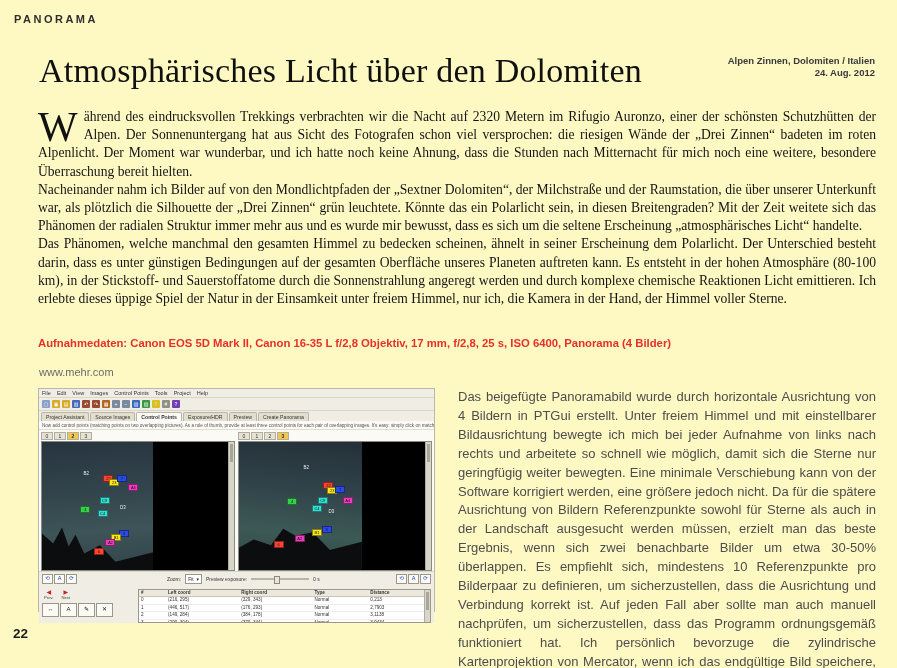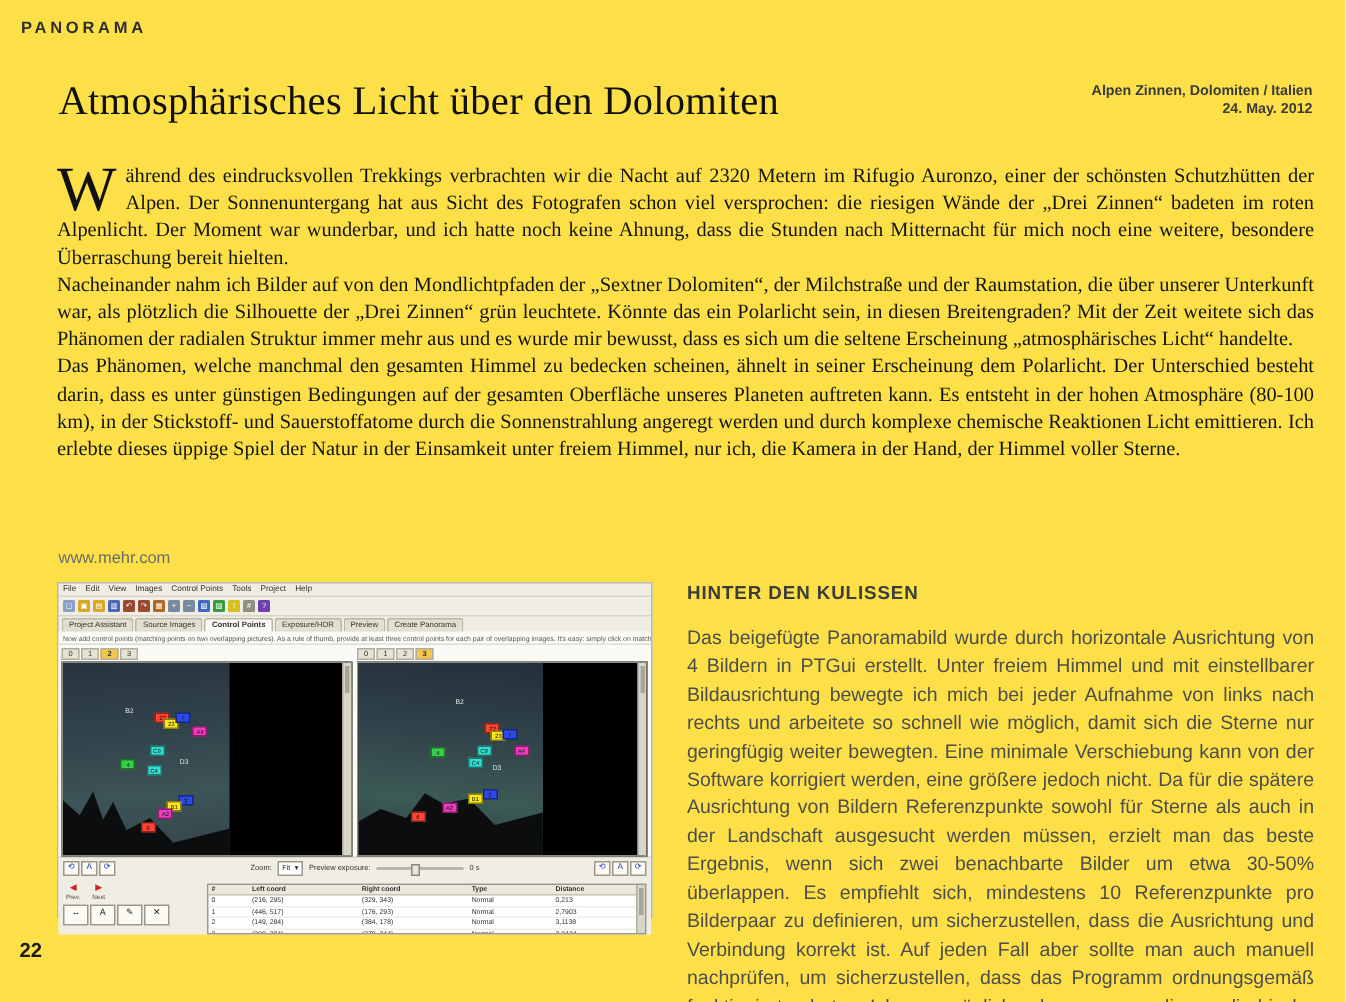--- a/index.html
+++ b/index.html
@@ -1,21 +1,21 @@
 <!DOCTYPE html>
 <html><head>
 <meta charset="utf-8">
 <style>
   html,body{margin:0;padding:0;background:#ffffff;}
-  .page{position:relative;width:897px;height:668px;background:#fde047;overflow:hidden;
+  .page{position:relative;width:897px;height:668px;background:#fef9c3;overflow:hidden;
         font-family:"Liberation Sans",sans-serif;color:#222;}
   .kicker{position:absolute;left:14px;top:13px;font-size:11px;font-weight:700;
           letter-spacing:2.5px;color:#2e2e2e;}
   .title{position:absolute;left:39px;top:52px;margin:0;font-family:"Liberation Serif",serif;
-         font-weight:400;font-size:27px;color:#101010;letter-spacing:.2px;}
+         font-weight:400;font-size:34px;color:#101010;letter-spacing:.2px;}
   .dateline{position:absolute;right:22px;top:55px;text-align:right;font-size:9.5px;
             font-weight:700;color:#3a3a3a;line-height:12px;}
   .article{position:absolute;left:38px;top:108px;width:838px;
            font-family:"Liberation Serif",serif;font-size:13.6px;line-height:18.2px;
            color:#141414;text-align:justify;}
   .article p{margin:0;}
   .dropcap{float:left;font-size:42px;line-height:33px;padding:3px 6px 0 0;color:#111;}
   .capture{position:absolute;left:38px;top:337px;width:838px;font-size:11.3px;
            font-weight:700;color:#e73128;}
   .caption{position:absolute;left:39px;top:366px;font-size:11px;color:#6b6b6b;}
@@ -87,29 +87,30 @@
 <body>
 
 <div class="page">
 
   <div class="kicker">PANORAMA</div>
 
   <h1 class="title">Atmosphärisches Licht über den Dolomiten</h1>
 
   <div class="dateline">
     <span>Alpen Zinnen, Dolomiten / Italien</span><br>
-    <span>24. May. 2012</span>
+    <span>24. Aug. 2012</span>
   </div>
 
   <div class="article">
     <p><span class="dropcap">W</span><span>ährend des eindrucksvollen Trekkings verbrachten wir die Nacht auf 2320 Metern im Rifugio Auronzo, einer der schönsten Schutzhütten der Alpen. Der Sonnenuntergang hat aus Sicht des Fotografen schon viel versprochen: die riesigen Wände der „Drei Zinnen“ badeten im roten Alpenlicht.  Der Moment war wunderbar, und ich hatte noch keine Ahnung, dass die Stunden nach Mitternacht für mich noch eine weitere, besondere Überraschung bereit hielten.</span></p>
     <p>Nacheinander nahm ich Bilder auf von den Mondlichtpfaden der „Sextner Dolomiten“, der Milchstraße und der Raumstation, die über unserer Unterkunft war, als plötzlich die Silhouette der „Drei Zinnen“ grün leuchtete. Könnte das ein Polarlicht sein, in diesen Breitengraden? Mit der Zeit weitete sich das Phänomen der radialen Struktur immer mehr aus und es wurde mir bewusst, dass es sich um die seltene Erscheinung „atmosphärisches Licht“ handelte.</p>
     <p>Das Phänomen, welche manchmal den gesamten Himmel zu bedecken scheinen, ähnelt in seiner Erscheinung dem Polarlicht. Der Unterschied besteht darin, dass es unter günstigen Bedingungen auf der gesamten Oberfläche unseres Planeten auftreten kann. Es entsteht in der hohen Atmosphäre (80-100 km), in der Stickstoff- und Sauerstoffatome durch die Sonnenstrahlung angeregt werden und durch komplexe chemische Reaktionen Licht emittieren. Ich erlebte dieses üppige Spiel der Natur in der Einsamkeit unter freiem Himmel, nur ich, die Kamera in der Hand, der Himmel voller Sterne.</p>
   </div>
 
+  <div class="capture">Aufnahmedaten: Canon EOS 5D Mark II, Canon 16-35 L f/2,8 Objektiv, 17 mm, f/2,8, 25 s, ISO 6400, Panorama (4 Bilder)</div>
 
   <div class="caption">www.mehr.com</div>
 
   <div class="ptgui">
     <div class="menubar" id="pg-menu">
         <span>File</span>
         <span>Edit</span>
         <span>View</span>
         <span>Images</span>
         <span>Control Points</span>
@@ -266,18 +267,17 @@
             <span class="c2">(370, 344)</span>
             <span class="c3">Normal</span>
             <span class="c4">3,9434</span>
           </div>
           <div class="vsb"></div>
         </div>
     </div>
   </div>
 
   <div class="behind">
-    <h3>HINTER DEN KULISSEN</h3>
     <p>Das beigefügte Panoramabild wurde durch horizontale Ausrichtung von 4 Bildern in PTGui erstellt. Unter freiem Himmel und mit einstellbarer Bildausrichtung bewegte ich mich bei jeder Aufnahme von links nach rechts und arbeitete so schnell wie möglich, damit sich die Sterne nur geringfügig weiter bewegten. Eine minimale Verschiebung kann von der Software korrigiert werden, eine größere jedoch nicht. Da für die spätere Ausrichtung von Bildern Referenzpunkte sowohl für Sterne als auch in der Landschaft ausgesucht werden müssen, erzielt man das beste Ergebnis, wenn sich zwei benachbarte Bilder um etwa 30-50% überlappen. Es empfiehlt sich, mindestens 10 Referenzpunkte pro Bilderpaar zu definieren, um sicherzustellen, dass die Ausrichtung und Verbindung korrekt ist. Auf jeden Fall aber sollte man auch manuell nachprüfen, um sicherzustellen, dass das Programm ordnungsgemäß funktioniert hat. Ich persönlich bevorzuge die zylindrische Kartenprojektion von Mercator, wenn ich das endgültige Bild speichere, weil es eine natürlichere Perspektive hat.</p>
   </div>
 
   <div class="pagenum">22</div>
 </div>
 
 </body></html>

